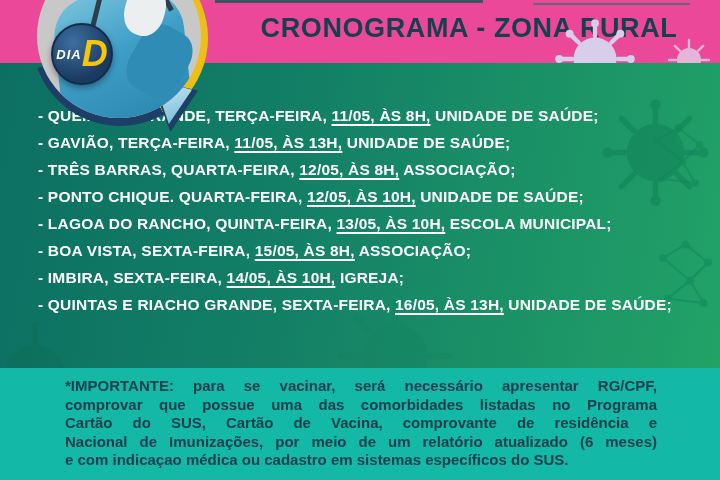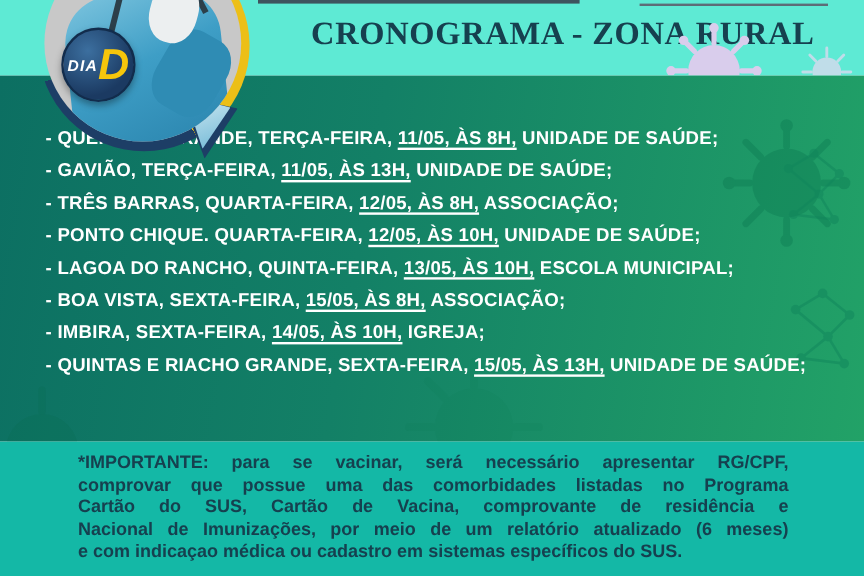--- a/index.html
+++ b/index.html
@@ -1,19 +1,19 @@
 <!DOCTYPE html>
 <html><head>
 <meta charset="utf-8">
 <style>
   html,body{margin:0;padding:0;background:#888;}
   .poster{position:relative;width:720px;height:480px;margin:0 auto;overflow:hidden;
     background:#ffffff;font-family:"Liberation Sans",sans-serif;}
   
-  .header{position:absolute;left:0;top:0;width:720px;height:63px;background:#5eead4;overflow:hidden;z-index:1;font-family:Liberation Serif, serif;}
+  .header{position:absolute;left:0;top:0;width:720px;height:63px;background:#ec4899;overflow:hidden;z-index:1;}
   .top-strip{position:absolute;left:215px;top:0;width:268px;height:3px;background:#3e545e;}
   .top-line{position:absolute;left:533px;top:3px;width:157px;height:2px;background:#5d6d77;}
   .title{position:absolute;left:244px;top:13px;width:450px;text-align:center;
     font-size:27px;font-weight:bold;letter-spacing:.6px;color:#16404f;white-space:nowrap;}
   
   .green{position:absolute;left:0;top:63px;width:720px;height:305px;overflow:hidden;z-index:1;
     background:linear-gradient(100deg,#0c6f62 0%,#138066 42%,#22a267 100%);}
   .schedule{position:absolute;left:38px;top:39px;width:670px;}
   .line{height:27px;line-height:27px;font-size:15.5px;font-weight:bold;color:#ffffff;
     letter-spacing:.2px;white-space:nowrap;}
@@ -164,21 +164,21 @@
     </svg>
 
     <div class="schedule">
       <div class="line"><span>- QUEIMADA GRANDE, TERÇA-FEIRA, </span><span class="hl">11/05, ÀS 8H,</span><span> UNIDADE DE SAÚDE;</span></div>
       <div class="line"><span>- GAVIÃO, TERÇA-FEIRA, </span><span class="hl">11/05, ÀS 13H,</span><span> UNIDADE DE SAÚDE;</span></div>
       <div class="line"><span>- TRÊS BARRAS, QUARTA-FEIRA, </span><span class="hl">12/05, ÀS 8H,</span><span> ASSOCIAÇÃO;</span></div>
       <div class="line"><span>- PONTO CHIQUE. QUARTA-FEIRA, </span><span class="hl">12/05, ÀS 10H,</span><span> UNIDADE DE SAÚDE;</span></div>
       <div class="line"><span>- LAGOA DO RANCHO, QUINTA-FEIRA, </span><span class="hl">13/05, ÀS 10H,</span><span> ESCOLA MUNICIPAL;</span></div>
       <div class="line"><span>- BOA VISTA, SEXTA-FEIRA, </span><span class="hl">15/05, ÀS 8H,</span><span> ASSOCIAÇÃO;</span></div>
       <div class="line"><span>- IMBIRA, SEXTA-FEIRA, </span><span class="hl">14/05, ÀS 10H,</span><span> IGREJA;</span></div>
-      <div class="line"><span>- QUINTAS E RIACHO GRANDE, SEXTA-FEIRA, </span><span class="hl">15/05, ÀS 13H,</span><span> UNIDADE DE SAÚDE;</span></div>
+      <div class="line"><span>- QUINTAS E RIACHO GRANDE, SEXTA-FEIRA, </span><span class="hl">16/05, ÀS 13H,</span><span> UNIDADE DE SAÚDE;</span></div>
     </div>
   </div>
 
   <div class="footer">
     <div class="note">
       <div class="note-line">*IMPORTANTE: para se vacinar, será necessário apresentar RG/CPF,</div>
       <div class="note-line">comprovar que possue uma das comorbidades listadas no Programa</div>
       <div class="note-line">Cartão do SUS, Cartão de Vacina, comprovante de residência e</div>
       <div class="note-line">Nacional de Imunizações, por meio de um relatório atualizado (6 meses)</div>
       <div class="note-line last">e com indicaçao médica ou cadastro em sistemas específicos do SUS.</div>

